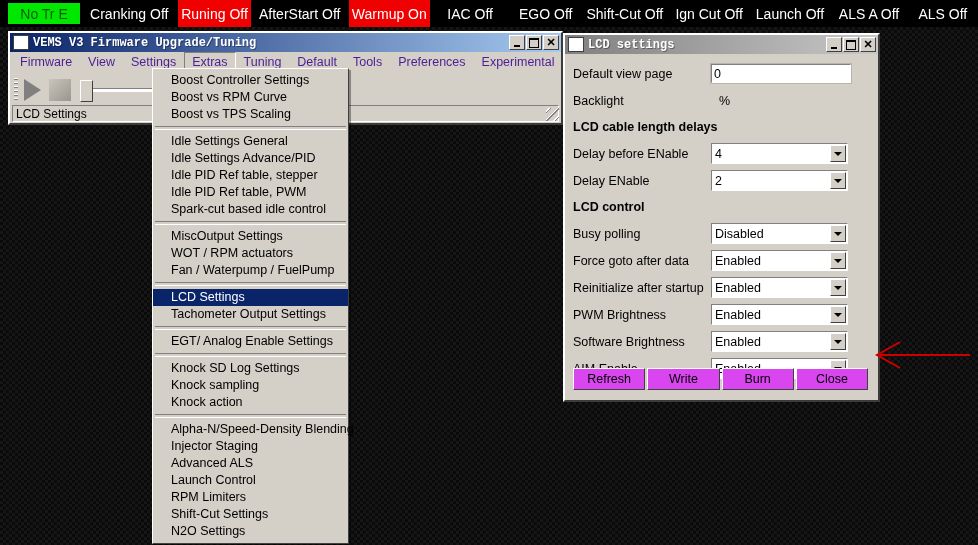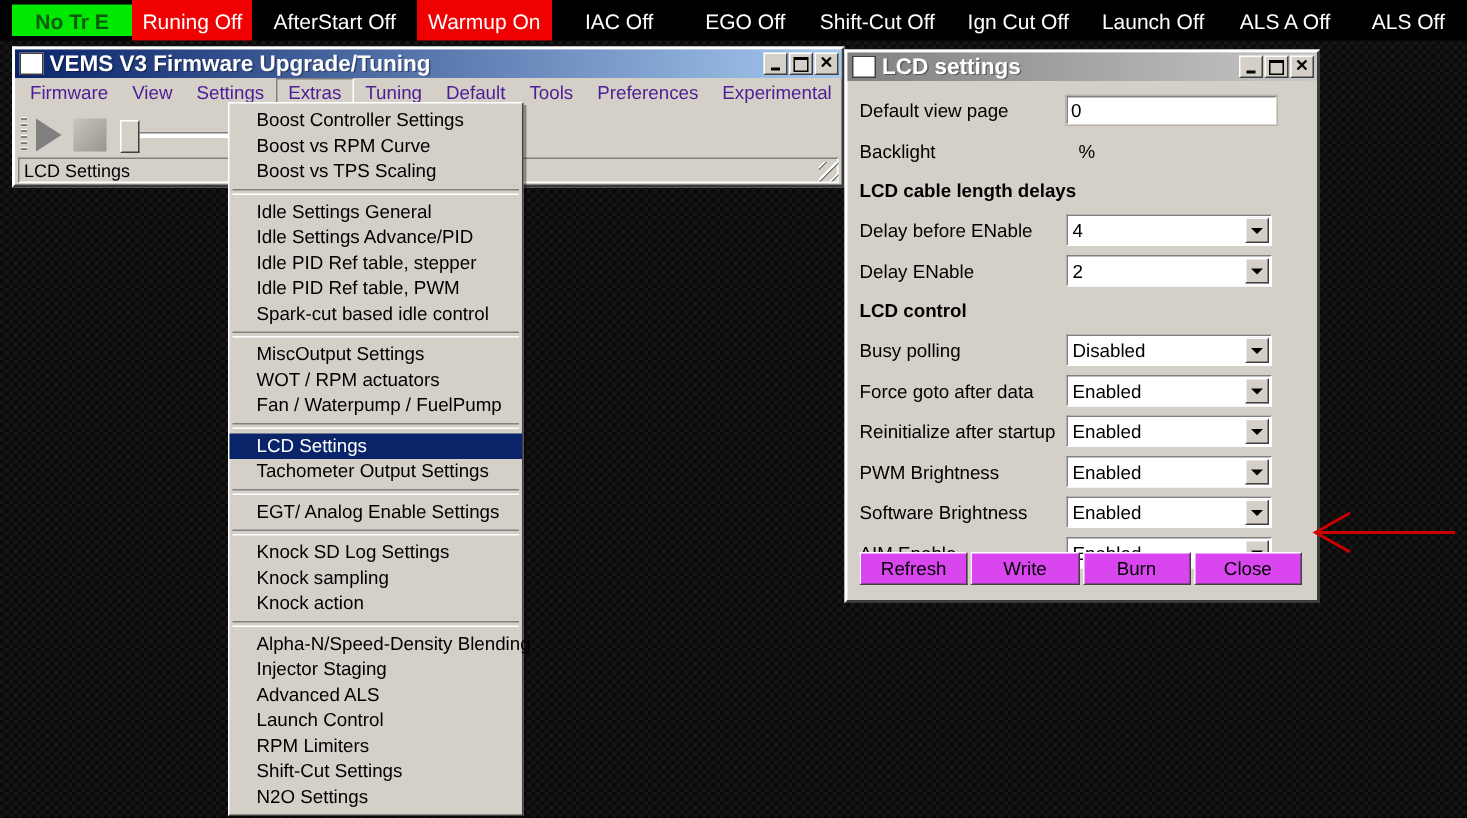--- a/index.html
+++ b/index.html
@@ -39,21 +39,20 @@
     font-size: 14px;
     white-space: nowrap;
     height: 27px;
     box-sizing: border-box;
   }
   .st-cell.green {
     background: #00e800;
     color: #0b5b0b;
     margin: 3px 0 19px 8px;
     height: 21px;
-    font-weight: bold;
   }
   .st-cell.red {
     background: #f00000;
     color: #ffffff;
   }
 
   
   .win {
     position: absolute;
     background: #d4d0c8;
@@ -79,25 +78,26 @@
   .title-icon {
     width: 14px; height: 13px;
     background: #ffffff;
     border: 1px solid #404040;
     margin-right: 4px;
     flex: none;
   }
   .title-text {
     flex: 1;
     color: #ffffff;
-    font-size: 15px;
+    font-size: 12px;
     font-weight: bold;
     overflow: hidden;
     white-space: nowrap;
     text-shadow: 1px 1px 0 rgba(0,0,0,.35);
+    font-family: Liberation Mono, monospace;
   }
   .title-btns { display: flex; gap: 1px; flex: none; }
   .tbtn {
     width: 16px; height: 15px;
     background: #d4d0c8;
     border-top: 1px solid #ffffff;
     border-left: 1px solid #ffffff;
     border-right: 1px solid #404040;
     border-bottom: 1px solid #404040;
     box-sizing: border-box;
@@ -379,20 +379,21 @@
   
   #arrow { position: absolute; left: 872px; top: 340px; }
 </style>
 </head>
 <body>
 
 <div id="screen">
 
   <div id="statusbar">
       <div class="st-cell green" style="width: 82px;">No Tr E</div>
+      <div class="st-cell" style="width: 112px;">Cranking Off</div>
       <div class="st-cell red" style="width: 82px;">Runing Off</div>
       <div class="st-cell" style="width: 112px;">AfterStart Off</div>
       <div class="st-cell red" style="width: 92px;">Warmup On</div>
       <div class="st-cell" style="width: 92px;">IAC Off</div>
       <div class="st-cell" style="width: 80px;">EGO Off</div>
       <div class="st-cell" style="width: 100px;">Shift-Cut Off</div>
       <div class="st-cell" style="width: 92px;">Ign Cut Off</div>
       <div class="st-cell" style="width: 92px;">Launch Off</div>
       <div class="st-cell" style="width: 88px;">ALS A Off</div>
       <div class="st-cell" style="width: 80px;">ALS Off</div>

